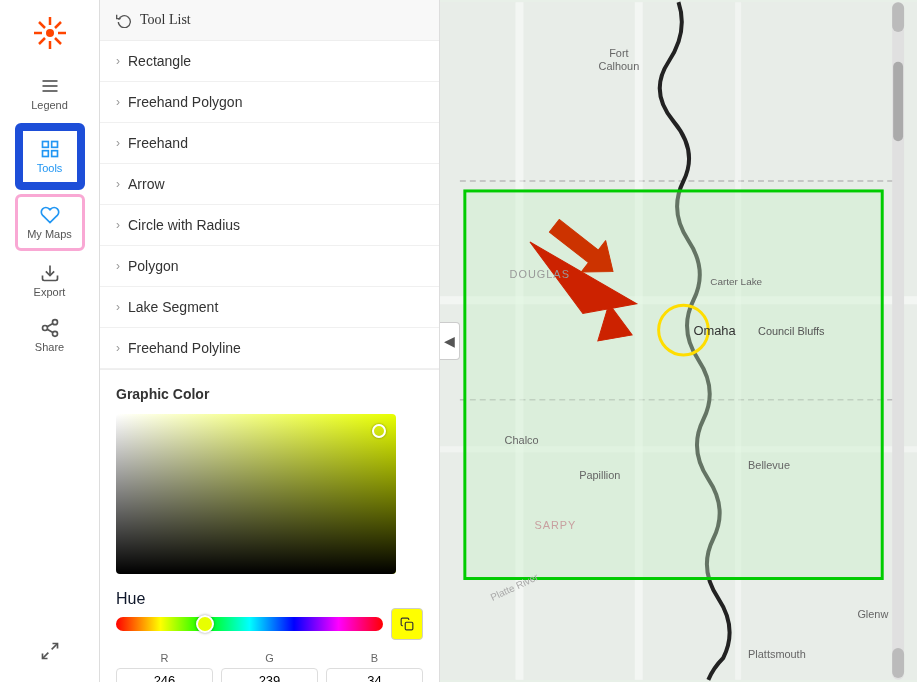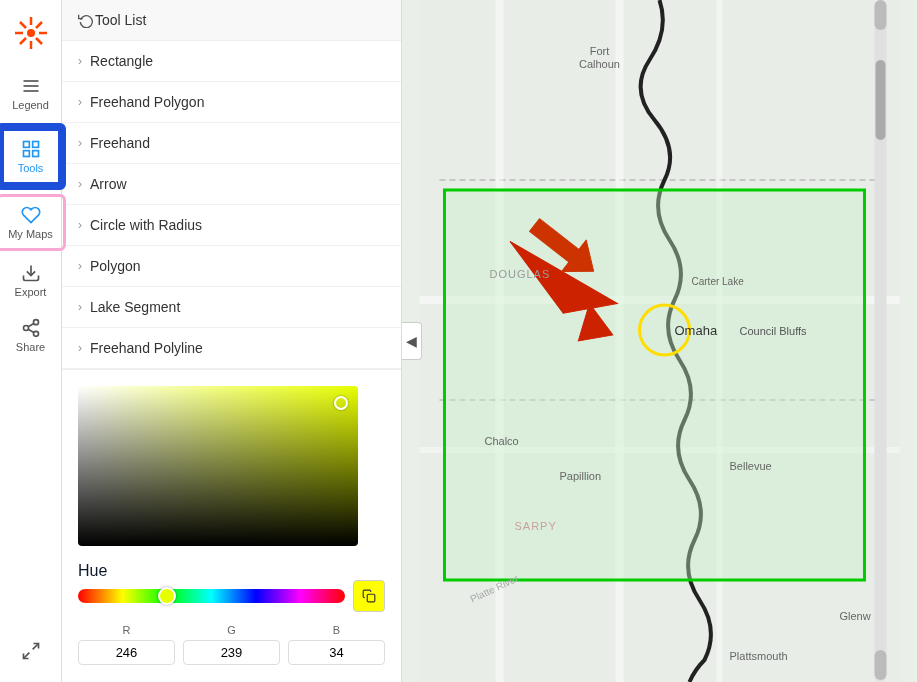--- a/index.html
+++ b/index.html
@@ -1,20 +1,20 @@
 <!DOCTYPE html>
 <html><head>
   <meta charset="utf-8">
   <style>
     * { box-sizing: border-box; margin: 0; padding: 0; }
     body { font-family: Arial, sans-serif; display: flex; width: 917px; height: 682px; overflow: hidden; background: #f5f5f5; }
 
     
     .sidebar {
-      width: 62px;
+      width: 100px;
       background: #fff;
       border-right: 1px solid #ddd;
       display: flex;
       flex-direction: column;
       align-items: center;
       padding: 8px 16px;
       z-index: 10;
       flex-shrink: 0;
     }
     .sidebar-logo {
@@ -50,28 +50,29 @@
       background: #fff;
       border-right: 1px solid #ddd;
       display: flex;
       flex-direction: column;
       overflow-y: auto;
       flex-shrink: 0;
     }
     .tool-list-btn {
       display: flex;
       align-items: center;
-      gap: 1px;
+      gap: 8px;
       padding: 12px 16px;
       border: none;
       background: #f8f8f8;
       cursor: pointer;
       font-size: 14px;
       border-bottom: 1px solid #eee;
       color: #333;
+      font-family: Liberation Serif, serif;
     }
     .tool-items-list {
       flex: 1;
     }
     .tool-item {
       display: flex;
       align-items: center;
       gap: 8px;
       padding: 12px 16px;
       border-bottom: 1px solid #f0f0f0;
@@ -326,20 +327,21 @@
       <span class="chevron">›</span>
       <span>Lake Segment</span>
     </div>
     <div class="tool-item">
       <span class="chevron">›</span>
       <span>Freehand Polyline</span>
     </div>
   </div>
 
   <div class="color-section">
+    <h3>Graphic Color</h3>
 
     <div class="color-picker-box">
       <div class="color-picker-gradient"></div>
       <div class="color-picker-dot"></div>
     </div>
 
     <div class="hue-label">Hue</div>
 
     <div class="hue-row">
       <div class="hue-slider">

